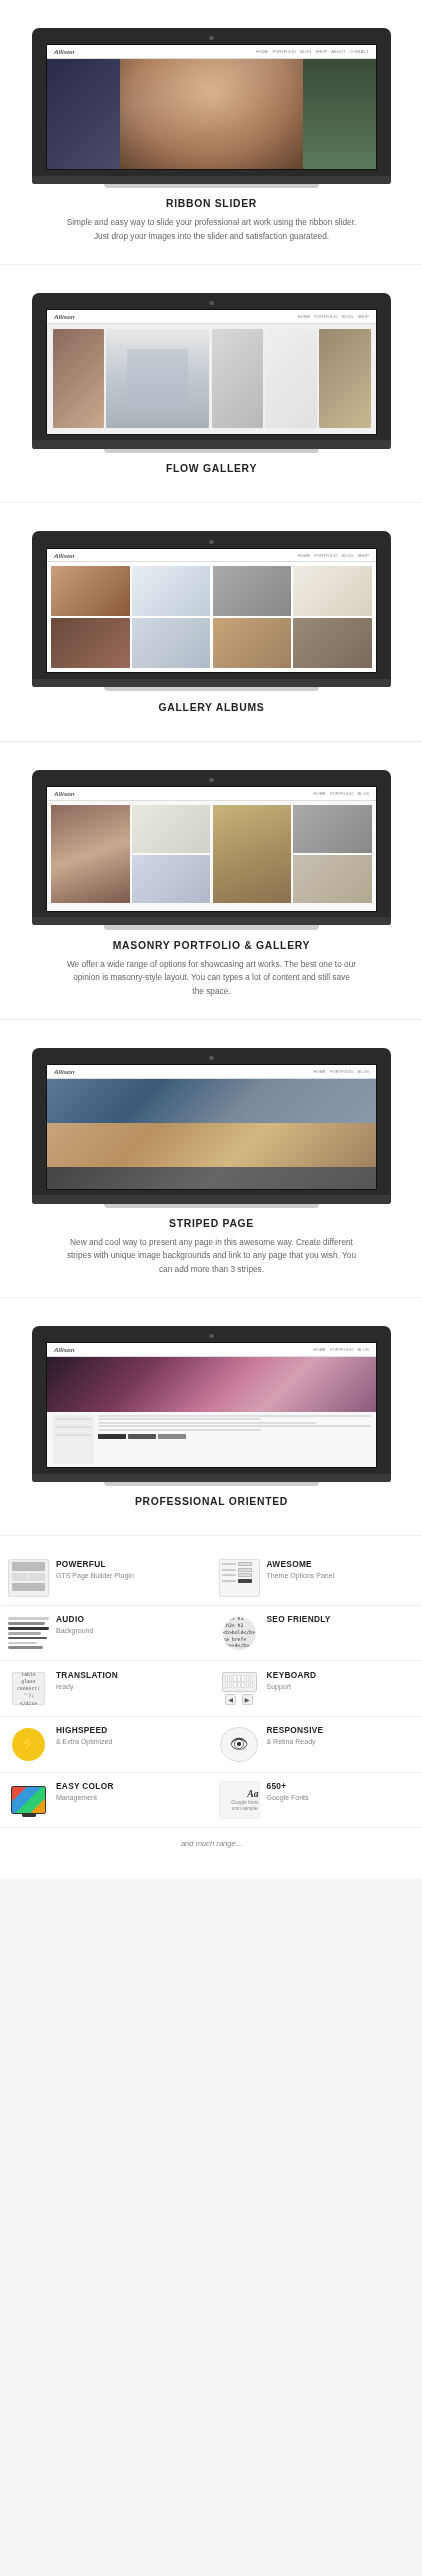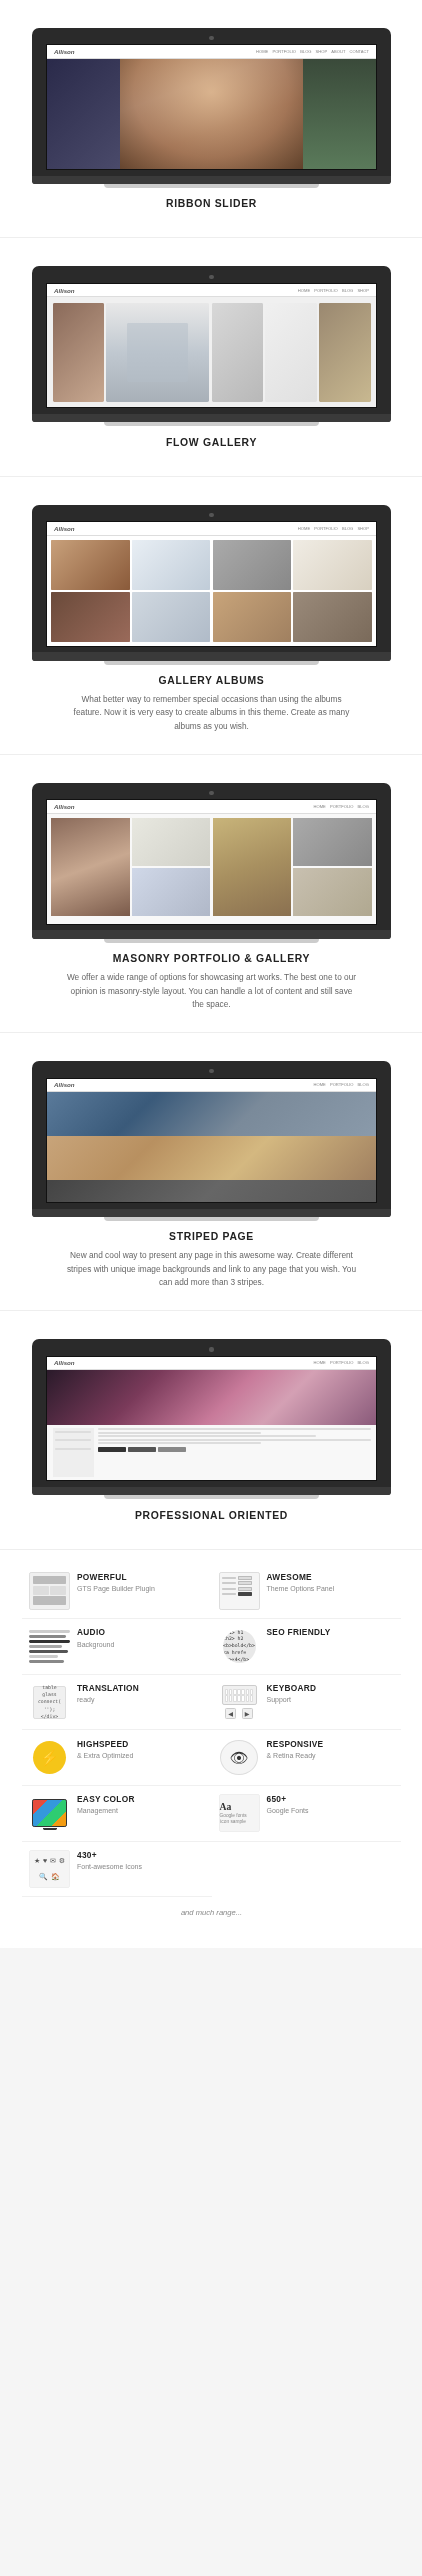--- a/index.html
+++ b/index.html
@@ -258,21 +258,21 @@
       background: #ddd;
       border-radius: 1.4px;
     }
 
     .pro-line.short { width: 60%; }
     .pro-line.med { width: 80%; }
 
     
     .features-section {
       background: #fff;
-      padding: 14px 22px 21px;
+      padding: 14px 1px 21px;
     }
 
     .features-grid {
       display: grid;
       grid-template-columns: 1fr 1fr;
       gap: 0;
     }
 
     .feature-item {
       display: flex;
@@ -375,28 +375,29 @@
       color: #888;
       line-height: 1.5;
     }
 
     .google-fonts-icon {
       width: 41px;
       height: 38px;
       flex-shrink: 0;
       display: flex;
       flex-direction: column;
-      align-items: flex-start;
+      align-items: flex-end;
       justify-content: center;
       background: #f5f5f5;
       border: 0.7px solid #eee;
       border-radius: 2.1px;
       font-size: 5.5px;
       color: #666;
       gap: 1.4px;
+      font-style: italic;
     }
 
     .fontawesome-icon {
       width: 41px;
       height: 38px;
       flex-shrink: 0;
       display: flex;
       align-items: center;
       justify-content: center;
       background: #f5f5f5;
@@ -546,20 +547,21 @@
             <div style="position:absolute; top:0; left:0; right:0; bottom:0; background: radial-gradient(ellipse at 50% 30%, rgba(220,180,140,0.8) 0%, rgba(150,100,70,0.6) 60%, rgba(80,50,30,0.8) 100%);"></div>
           </div>
           <div class="img3" style="background: linear-gradient(180deg, #3a4a3a 0%, #5a7a5a 100%);"></div>
         </div>
       </div>
     </div>
     <div class="laptop-base"></div>
     <div class="laptop-foot"></div>
   </div>
   <div class="section-title">RIBBON SLIDER</div>
+  <div class="section-desc">Simple and easy way to slide your professional art work using the ribbon slider. Just drop your images into the slider and satisfaction guarateed.</div>
 </div>
 
 <div class="section">
   <div class="laptop-wrap">
     <div class="laptop">
       <div class="laptop-camera"></div>
       <div class="laptop-screen">
         <div class="screen-nav">
           <span class="screen-nav-logo">Allison</span>
           <div class="screen-nav-links">
@@ -613,21 +615,20 @@
             <div class="gallery-cell" style="background: linear-gradient(135deg,#c8a47a,#a08060);"></div>
             <div class="gallery-cell med" style="background: linear-gradient(135deg,#9a8a7a,#7a6a5a);"></div>
           </div>
         </div>
       </div>
     </div>
     <div class="laptop-base"></div>
     <div class="laptop-foot"></div>
   </div>
   <div class="section-title">GALLERY ALBUMS</div>
-  <div class="section-desc">What better way to remember special occasions than using the albums feature. Now it is very easy to create albums in this theme. Create as many albums as you wish.</div>
 </div>
 
 <div class="section">
   <div class="laptop-wrap">
     <div class="laptop">
       <div class="laptop-camera"></div>
       <div class="laptop-screen">
         <div class="screen-nav">
           <span class="screen-nav-logo">Allison</span>
           <div class="screen-nav-links">
@@ -645,21 +646,21 @@
             <div style="background: linear-gradient(135deg,#d0d8e8,#b0b8c8);"></div>
             <div style="background: linear-gradient(135deg,#c8c0b0,#b0a890);"></div>
           </div>
         </div>
       </div>
     </div>
     <div class="laptop-base"></div>
     <div class="laptop-foot"></div>
   </div>
   <div class="section-title">MASONRY PORTFOLIO &amp; GALLERY</div>
-  <div class="section-desc">We offer a wide range of options for showcasing art works. The best one to our opinion is masonry-style layout. You can handle a lot of content and still save the space.</div>
+  <div class="section-desc">We offer a wide range of options for showcasing art works. The best one to our opinion is masonry-style layout. You can types a lot of content and still save the space.</div>
 </div>
 
 <div class="section">
   <div class="laptop-wrap">
     <div class="laptop">
       <div class="laptop-camera"></div>
       <div class="laptop-screen">
         <div class="screen-nav">
           <span class="screen-nav-logo">Allison</span>
           <div class="screen-nav-links">
@@ -898,34 +899,18 @@
           <div style="font-size:9.7px; font-weight:bold; color:#333; font-family:serif;">Aa</div>
           <div style="font-size:4.8px; color:#888; text-align:center; line-height:1.3;">Google fonts<br>icon sample</div>
         </div>
       </div>
       <div class="feature-text">
         <div class="feature-name">650+</div>
         <div class="feature-desc">Google Fonts</div>
       </div>
     </div>
 
-    <div class="feature-item">
-      <div class="feature-icon-wrap">
-        <div class="fontawesome-icon">
-          <span style="font-size:7px;">★</span>
-          <span style="font-size:7px;">♥</span>
-          <span style="font-size:7px;">✉</span>
-          <span style="font-size:7px;">⚙</span>
-          <span style="font-size:7px;">🔍</span>
-          <span style="font-size:7px;">🏠</span>
-        </div>
-      </div>
-      <div class="feature-text">
-        <div class="feature-name">430+</div>
-        <div class="feature-desc">Font-awesome Icons</div>
-      </div>
-    </div>
 
   </div>
 
   <div class="more-features">and much range...</div>
 </div>
 
 
 </body></html>

